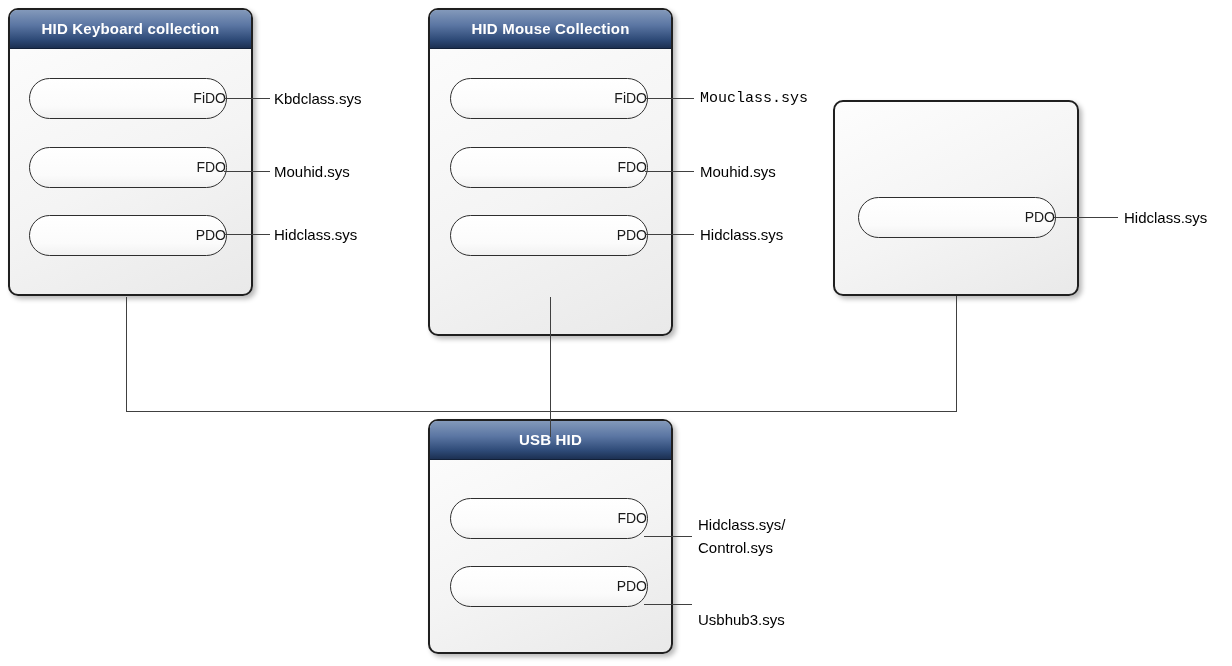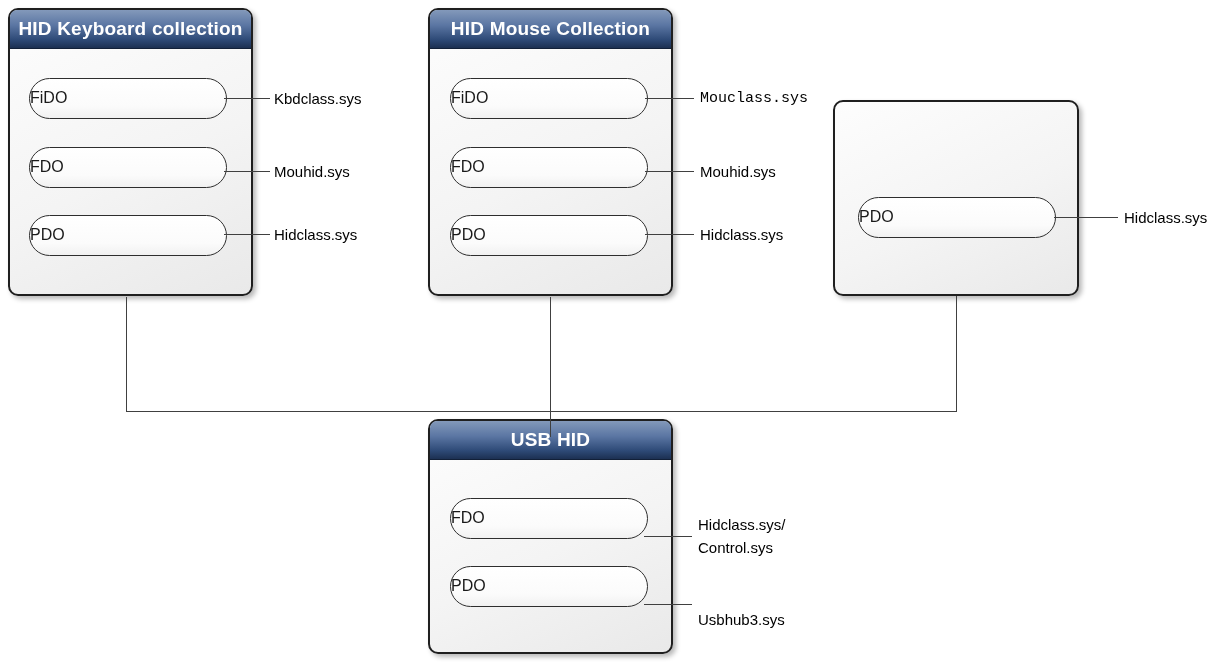--- a/index.html
+++ b/index.html
@@ -11,28 +11,28 @@
     position:absolute;box-sizing:border-box;
     border:2px solid #1f1f1f;border-radius:10px;
     background:linear-gradient(155deg,#fdfdfd 0%,#f4f4f4 55%,#e9e9e9 100%);
     box-shadow:3px 3px 5px rgba(0,0,0,0.28);
   }
   .box-header{
     position:absolute;top:0;left:0;right:0;height:38px;
     border-radius:7px 7px 0 0;
     background:linear-gradient(180deg,#8399ba 0%,#5b76a3 40%,#2e4a77 78%,#1c3052 100%);
     border-bottom:1px solid #122038;
-    color:#ffffff;font-weight:bold;font-size:19px;
+    color:#ffffff;font-weight:bold;font-size:15px;
     text-align:center;line-height:38px;letter-spacing:0.2px;
   }
   .pill{
     position:absolute;box-sizing:border-box;height:41px;
     border:1.5px solid #2e2e2e;border-radius:21px;
     background:linear-gradient(180deg,#ffffff 0%,#fbfbfb 70%,#f1f1f1 100%);
-    text-align:left;line-height:38px;font-size:16px;color:#1a1a1a;
+    text-align:right;line-height:38px;font-size:14px;color:#1a1a1a;
   }
   .driver-label{
     position:absolute;font-size:15px;color:#000000;
     white-space:pre-line;line-height:23px;
   }
   .line{position:absolute;background:#404040;}
   .line.h{height:1px;}
   .line.v{width:1px;}
 </style>
 </head>
@@ -53,21 +53,21 @@
     </div>
   </div>
 
   <div class="line h" style="left:224px;top:98px;width:46px;"></div>
   <div class="line h" style="left:224px;top:171px;width:46px;"></div>
   <div class="line h" style="left:224px;top:234px;width:46px;"></div>
   <div class="driver-label" style="left:274px;top:87px;">Kbdclass.sys</div>
   <div class="driver-label" style="left:274px;top:160px;">Mouhid.sys</div>
   <div class="driver-label" style="left:274px;top:223px;">Hidclass.sys</div>
 
-  <div class="box" style="left:428px;top:8px;width:245px;height:288px;">
+  <div class="box" style="left:428px;top:8px;width:245px;height:328px;">
     <div class="box-header">HID Mouse Collection</div>
     <div class="pill" style="left:20px;top:68px;width:198px;">
       <span>FiDO</span>
     </div>
     <div class="pill" style="left:20px;top:137px;width:198px;">
       <span>FDO</span>
     </div>
     <div class="pill" style="left:20px;top:205px;width:198px;">
       <span>PDO</span>
     </div>

